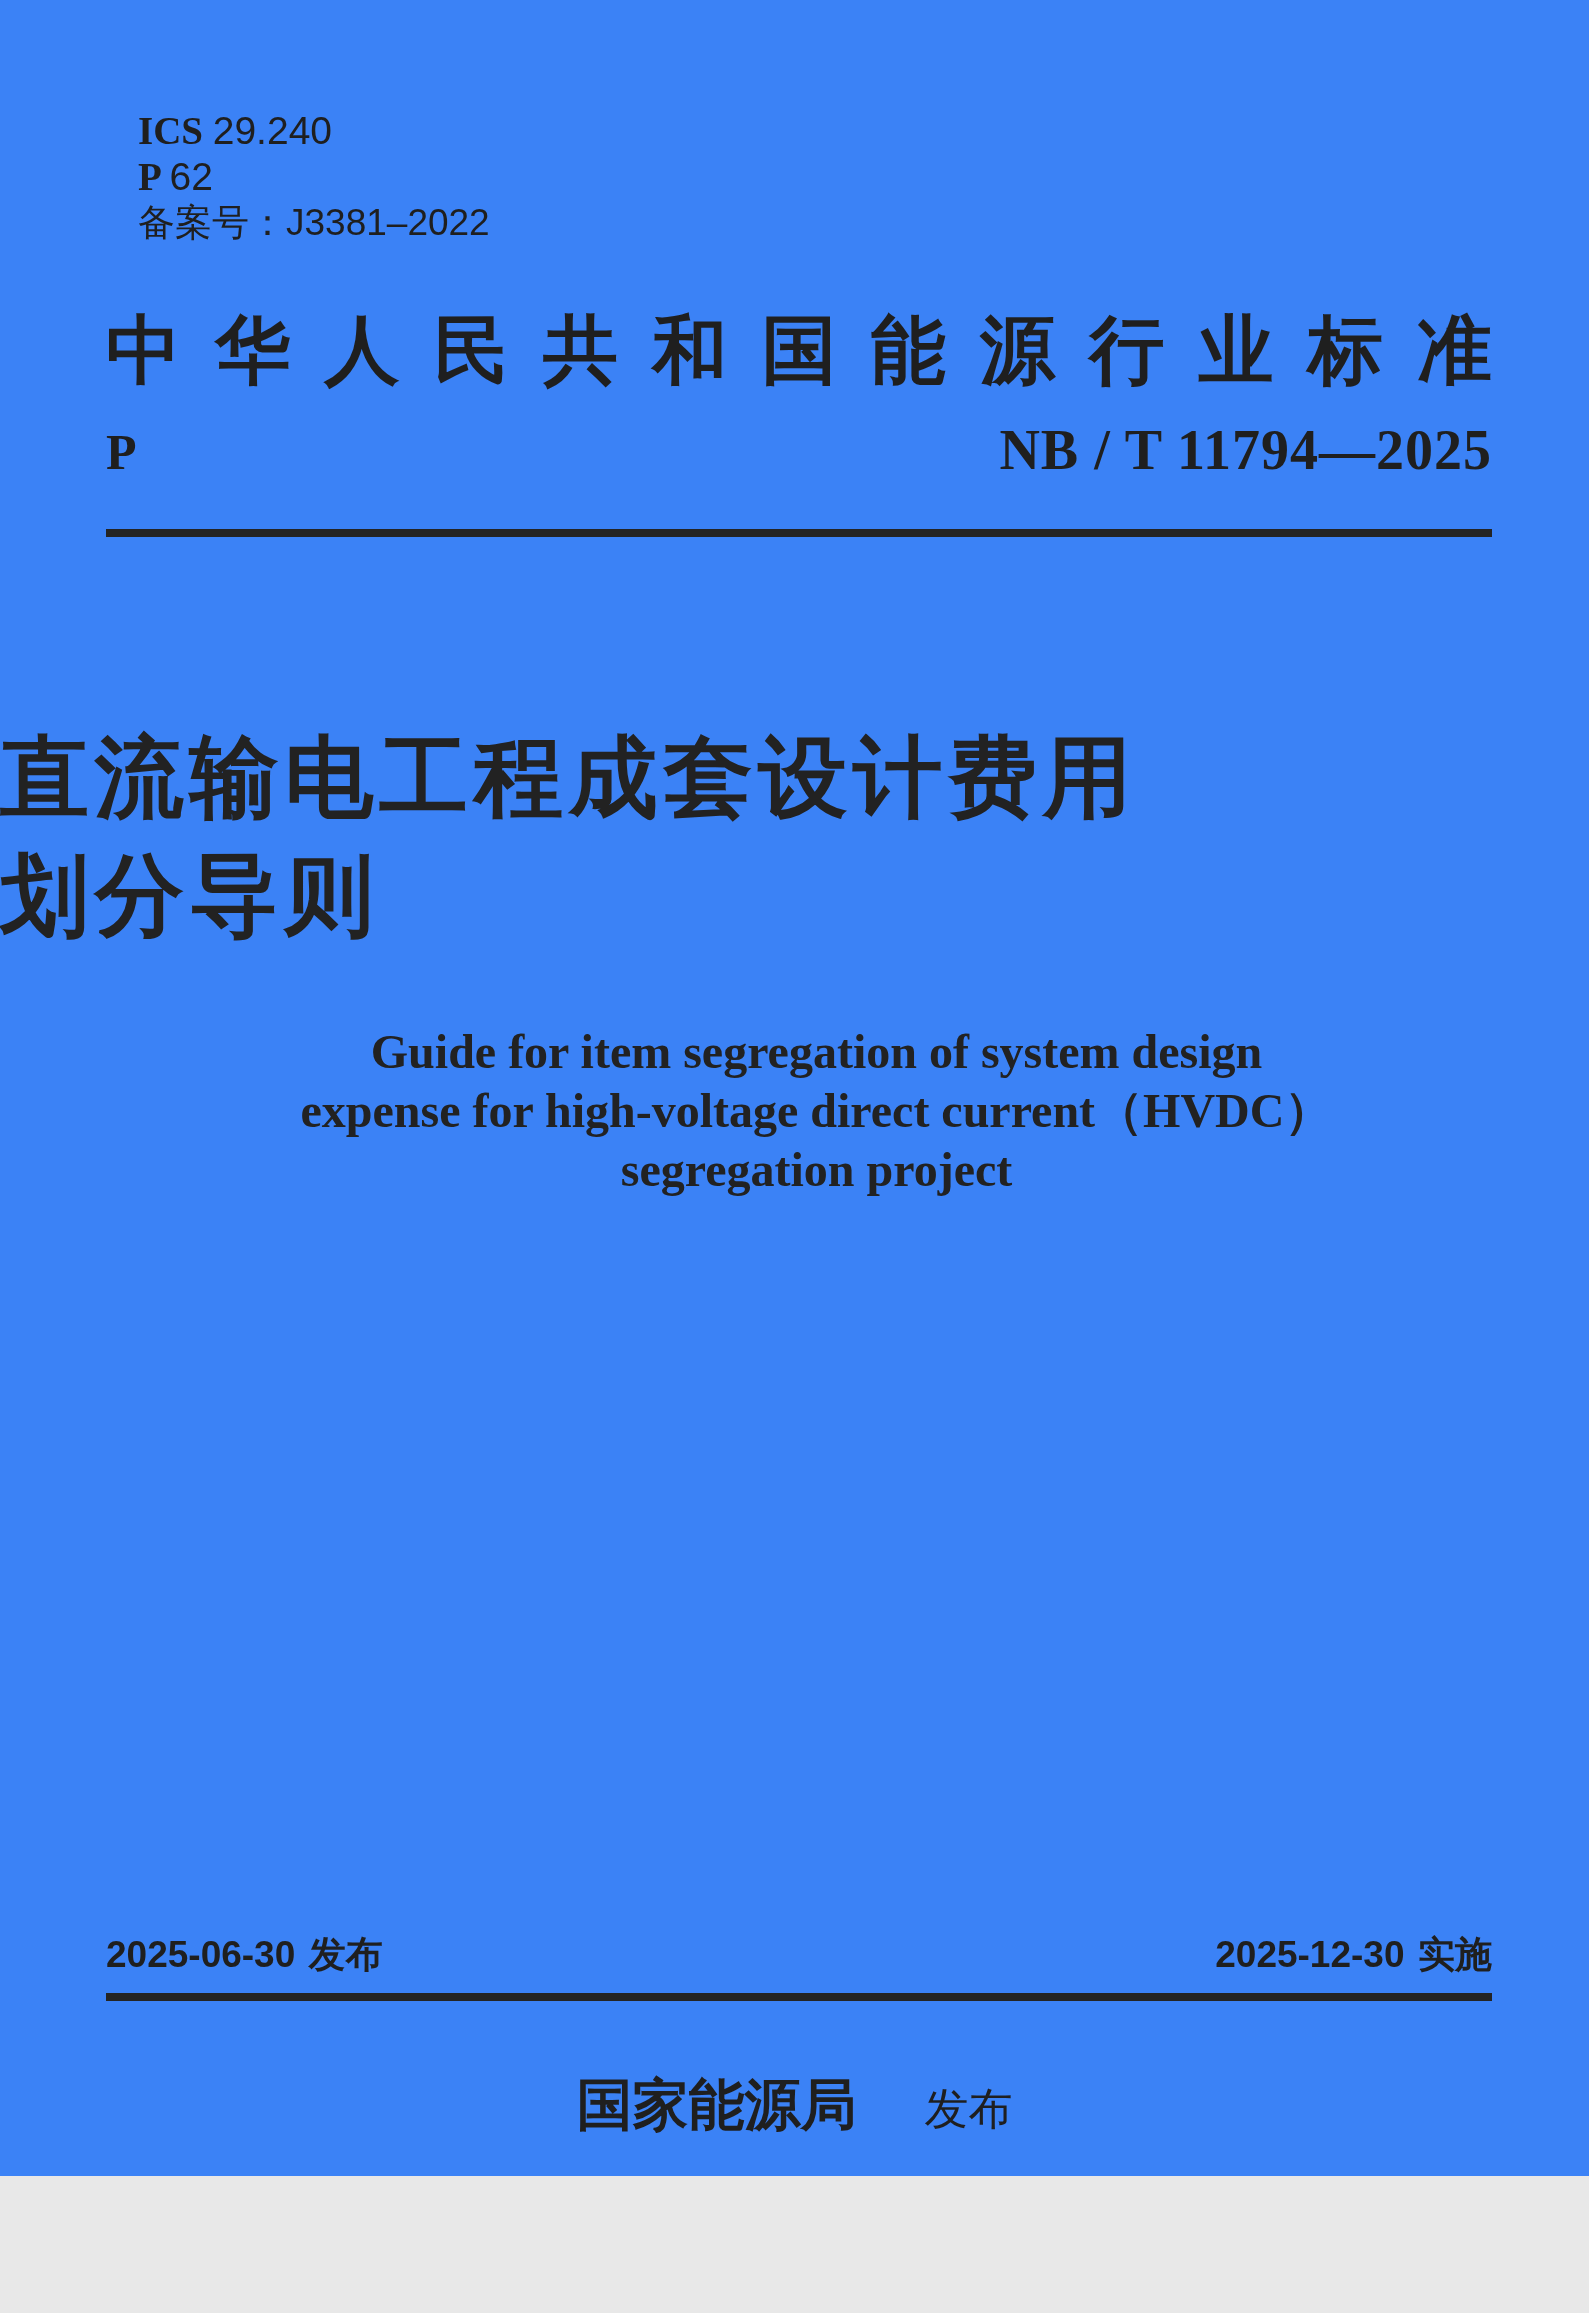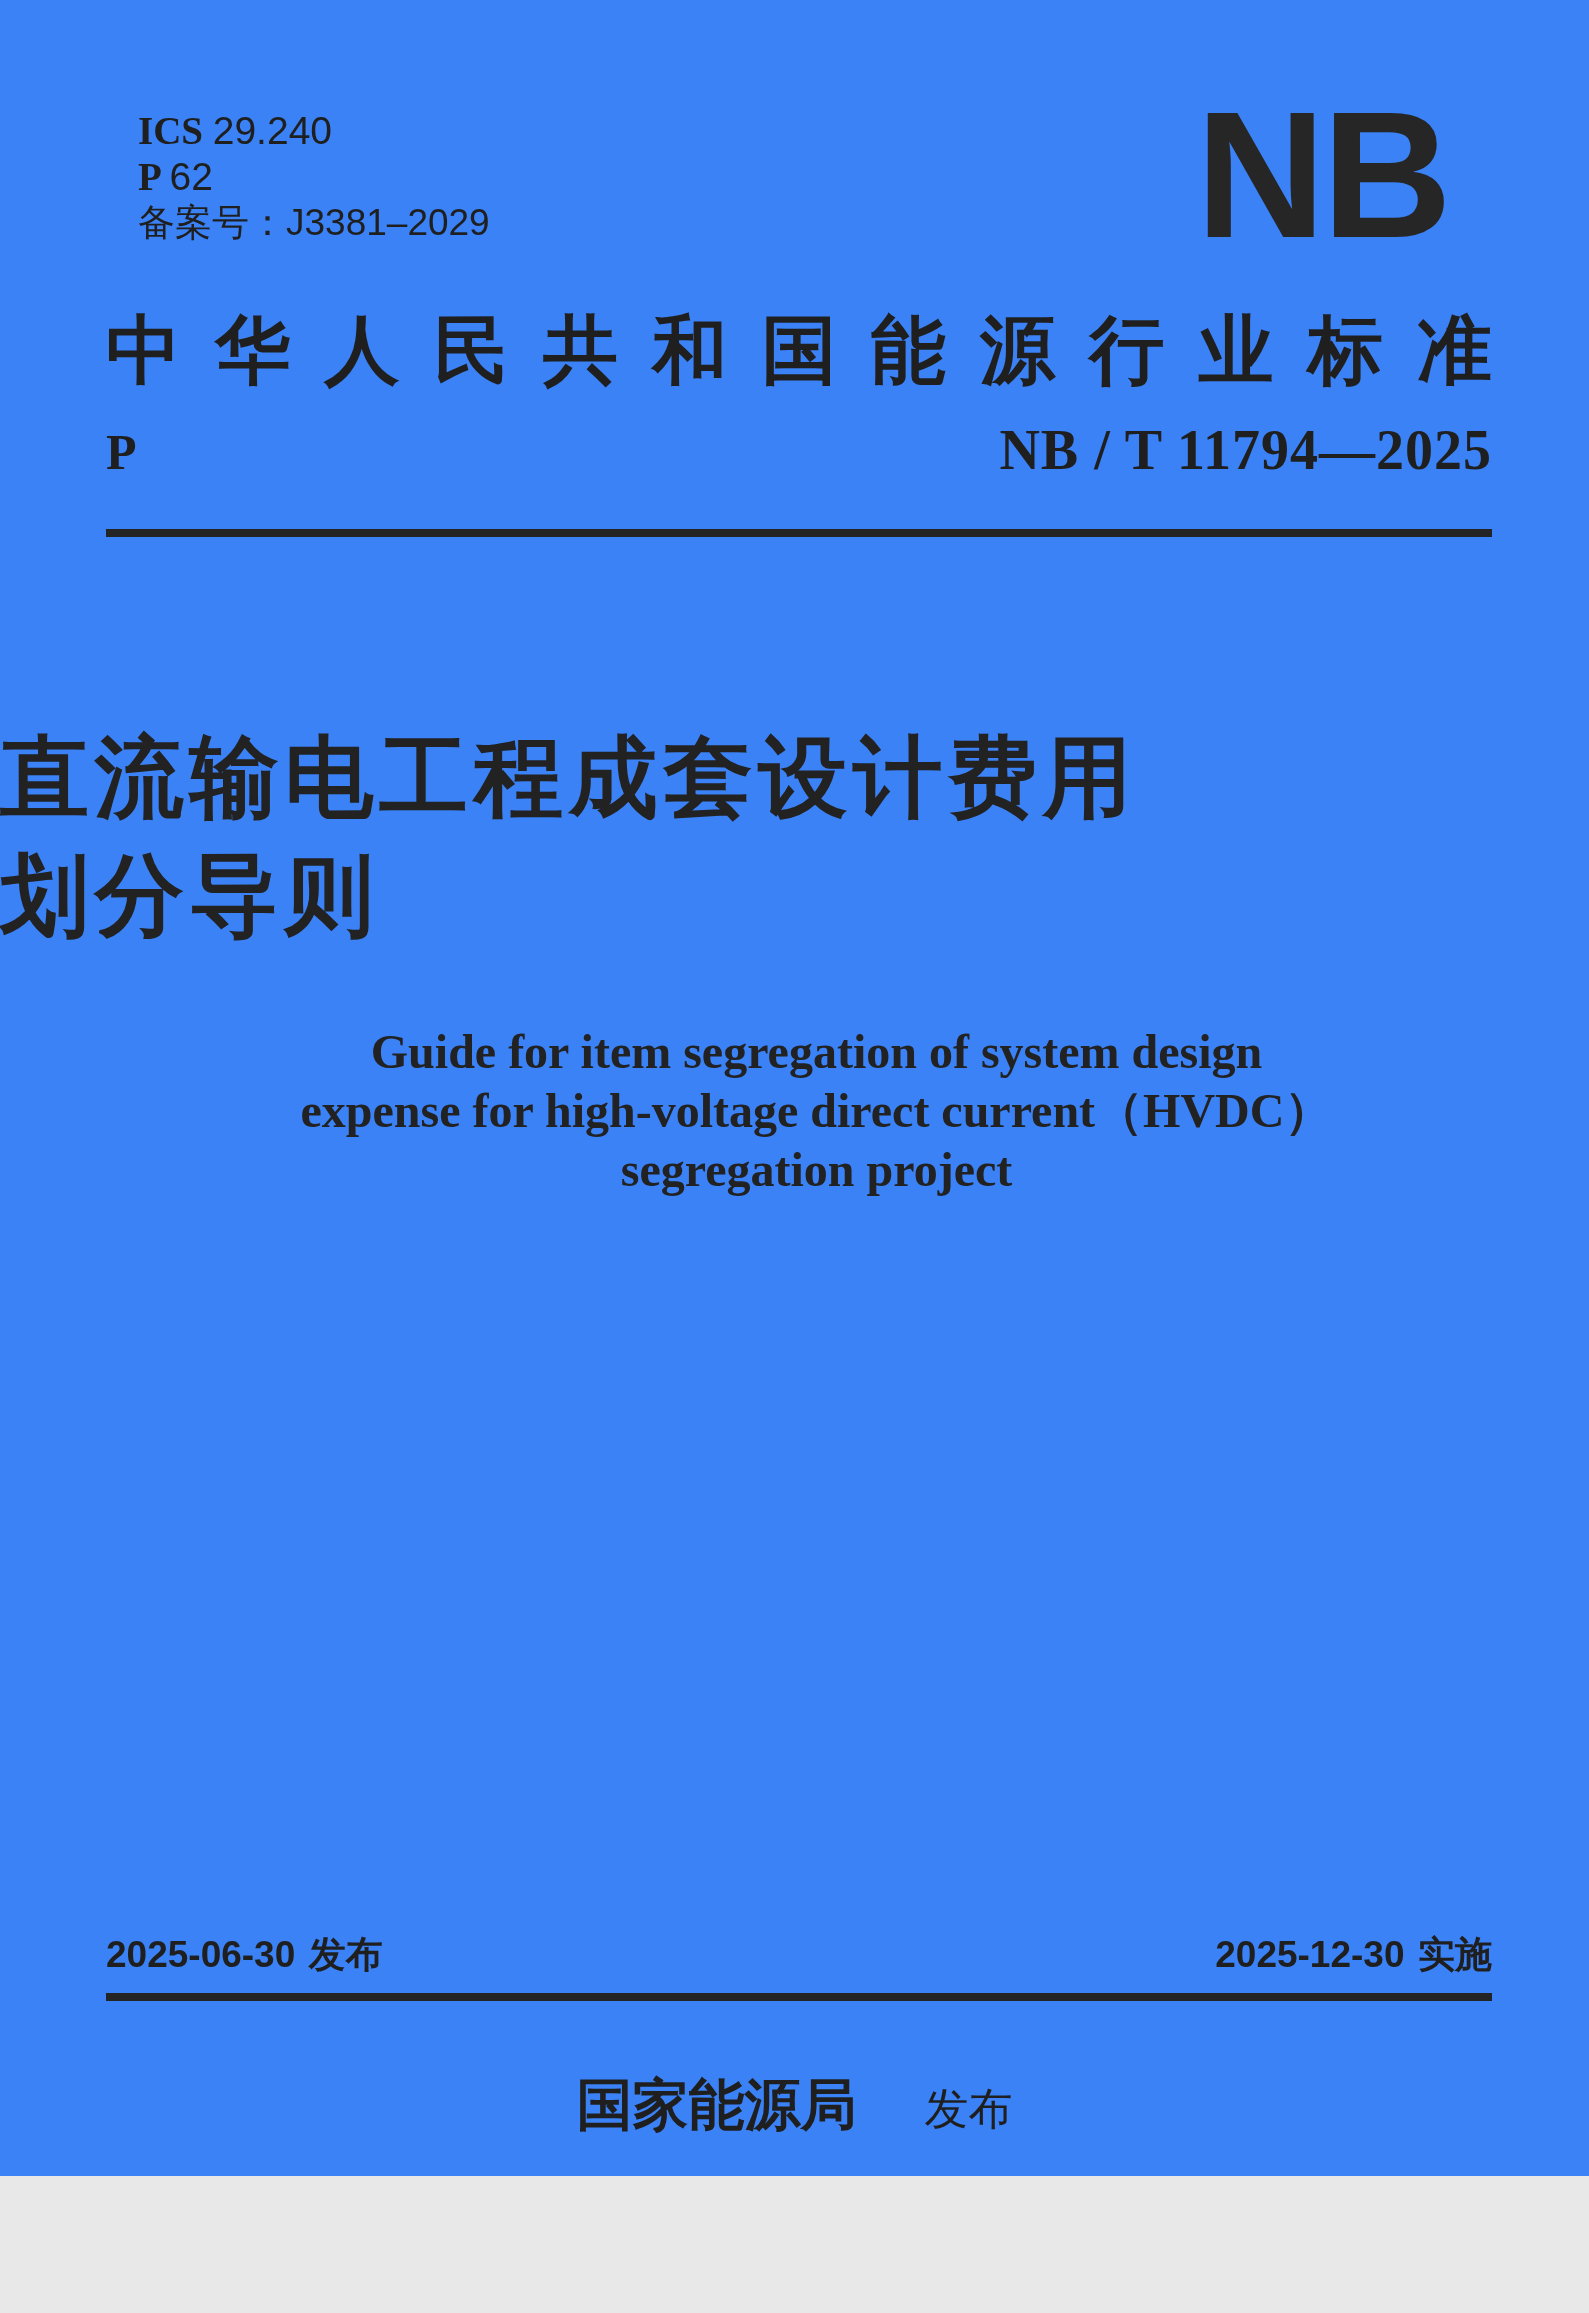--- a/index.html
+++ b/index.html
@@ -158,25 +158,24 @@
 <div class="page">
 
   <div class="meta-block">
     <span class="meta-line">
       <span class="ics-label">ICS</span><span class="ics-code">29.240</span>
     </span>
     <span class="meta-line">
       <span class="class-letter-small">P</span><span class="class-number-small">62</span>
     </span>
     <span class="meta-line record-line">
-      <span>备案号：</span><span>J3381–2029</span>
-    </span>
-  </div>
-
-  <div class="nb-logo">NB</div>
+      <span>备案号：</span><span>J3381–2022</span>
+    </span>
+  </div>
+
 
   <div class="std-type char-justify">
       <span>中</span>
       <span>华</span>
       <span>人</span>
       <span>民</span>
       <span>共</span>
       <span>和</span>
       <span>国</span>
       <span>能</span>

